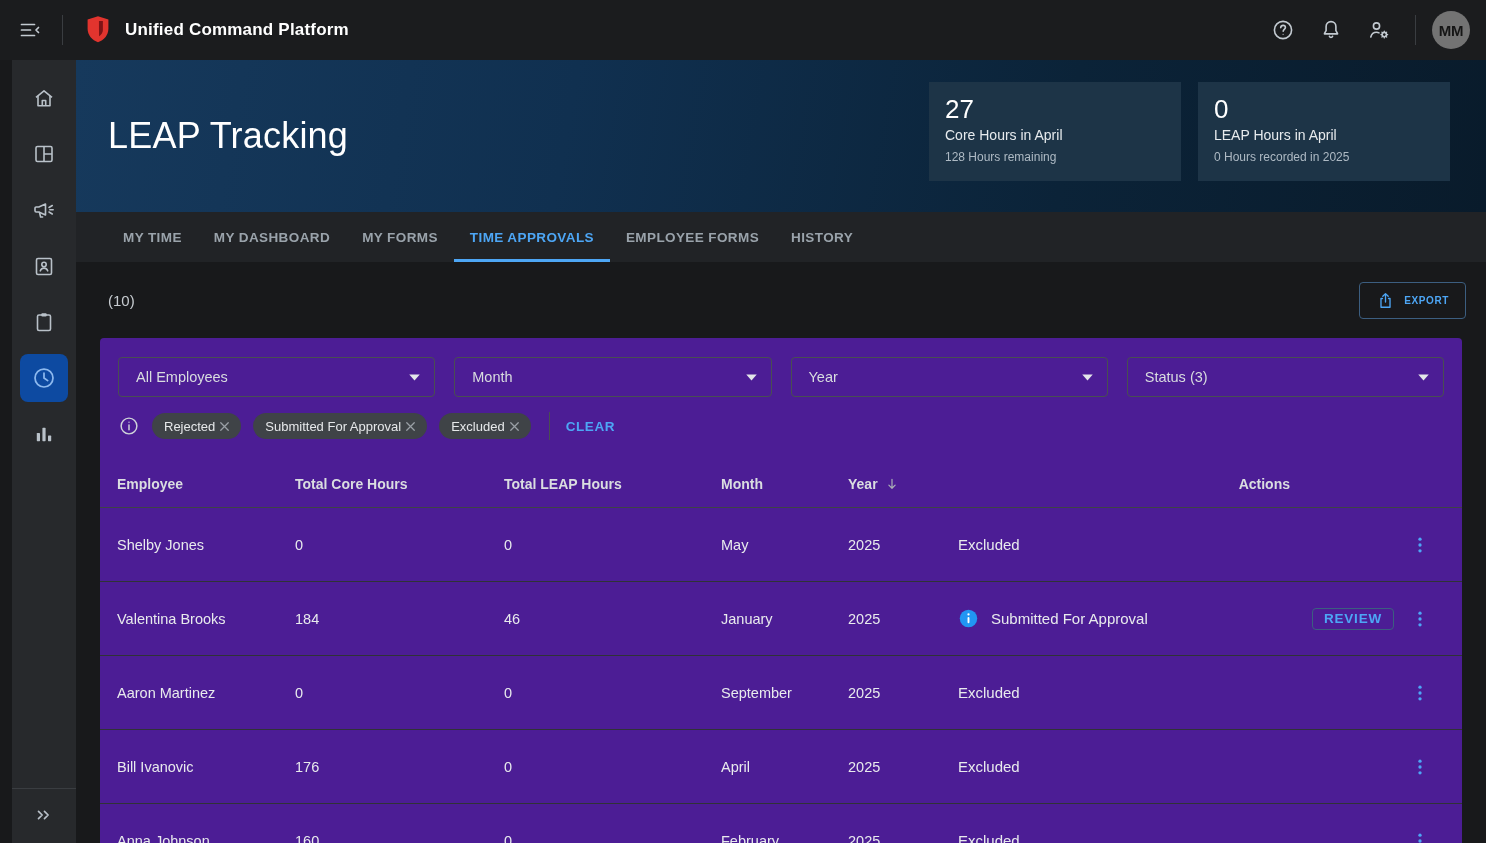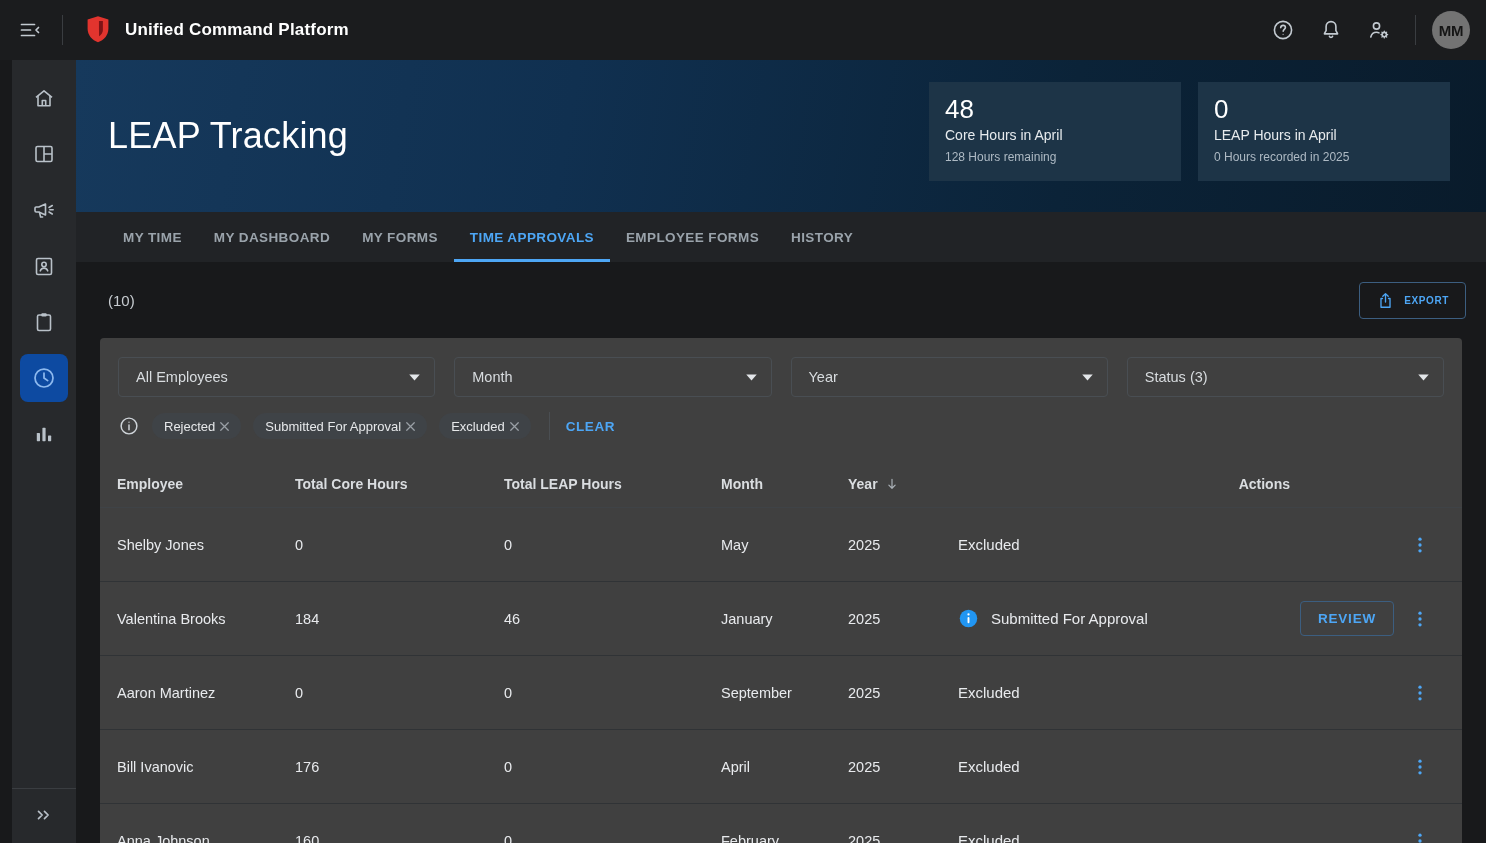--- a/index.html
+++ b/index.html
@@ -57,21 +57,21 @@
 
   
   .toolbar { height:76px; flex:0 0 76px; display:flex; align-items:center; padding:0 20px 0 32px; }
   .result-count { font-size:15px; color:#c6cbd0; }
   .toolbar-spacer { flex:1; }
   .export-btn { display:flex; align-items:center; gap:9px; height:37px; padding:0 16px;
     background:none; border:1px solid #3c5e80; border-radius:4px; color:#4da6f5; font-family:inherit;
     font-size:10px; font-weight:700; letter-spacing:.6px; cursor:pointer; }
 
   
-  .card { flex:1; margin:0 24px; background:#404040; border-radius:4px 4px 0 0; padding:19px 0 0; overflow:hidden;
+  .card { flex:1; margin:0 24px; background:#4c1d95; border-radius:4px 4px 0 0; padding:19px 0 0; overflow:hidden;
     display:flex; flex-direction:column; }
   .filters { display:flex; gap:19px; padding:0 18px; }
   .dropdown { flex:1; height:40px; border:1px solid #494e53; border-radius:4px; background:none;
     display:flex; align-items:center; padding:0 14px 0 17px; cursor:pointer; color:#d8dcdf; font-size:14.5px; }
   .dropdown .dd-label { flex:1; text-align:left; }
   .dropdown svg { color:#e3e6e9; }
 
   .chips-row { display:flex; align-items:center; margin:15px 18px 0; height:28px; gap:12px; }
   .chips { display:flex; align-items:center; gap:12px; }
   .chip { display:flex; align-items:center; gap:2px; height:26px; padding:0 9px 0 12px; border:none;
@@ -88,21 +88,21 @@
   .thead { height:48px; margin-top:20px; border-bottom:1px solid #3f4347; }
   .th { font-size:14px; font-weight:700; color:#dadde0; display:flex; align-items:center; gap:6px; cursor:pointer; }
   .th.actions { justify-content:flex-end; }
   .sort-icon { color:#a9b0b6; display:flex; }
   .tbody { flex:1; overflow:hidden; }
   .trow { height:74px; border-bottom:1px solid #303336; }
   .td { font-size:14.5px; color:#e8eaed; }
   .td-status { display:flex; align-items:center; gap:12px; font-size:15px; }
   .td-actions { display:flex; align-items:center; justify-content:flex-end; gap:14px; }
   .info-filled { display:flex; }
-  .review-btn { height:35px; padding:0 17px; background:none; border:1px solid #3c5e80; border-radius:4px;
+  .review-btn { height:22px; padding:0 11px; background:none; border:1px solid #3c5e80; border-radius:4px;
     color:#4da6f5; font-family:inherit; font-size:13.5px; font-weight:700; letter-spacing:.8px; cursor:pointer; }
   .kebab { background:none; border:none; color:#4da6f5; width:24px; height:28px; cursor:pointer;
     display:flex; align-items:center; justify-content:center; }
 </style>
 </head>
 <body>
 
 <div class="app">
 
   <header class="topbar">
@@ -206,21 +206,21 @@
         </button>
       </div>
     </nav>
 
     <div class="content">
 
       <section class="hero">
         <h1 class="hero-title">LEAP Tracking</h1>
         <div class="hero-stats">
           <div class="stat-card">
-            <div class="stat-value">48</div>
+            <div class="stat-value">27</div>
             <div class="stat-label">Core Hours in April</div>
             <div class="stat-sub">128 Hours remaining</div>
           </div>
           <div class="stat-card">
             <div class="stat-value">0</div>
             <div class="stat-label">LEAP Hours in April</div>
             <div class="stat-sub">0 Hours recorded in 2025</div>
           </div>
         </div>
       </section>

